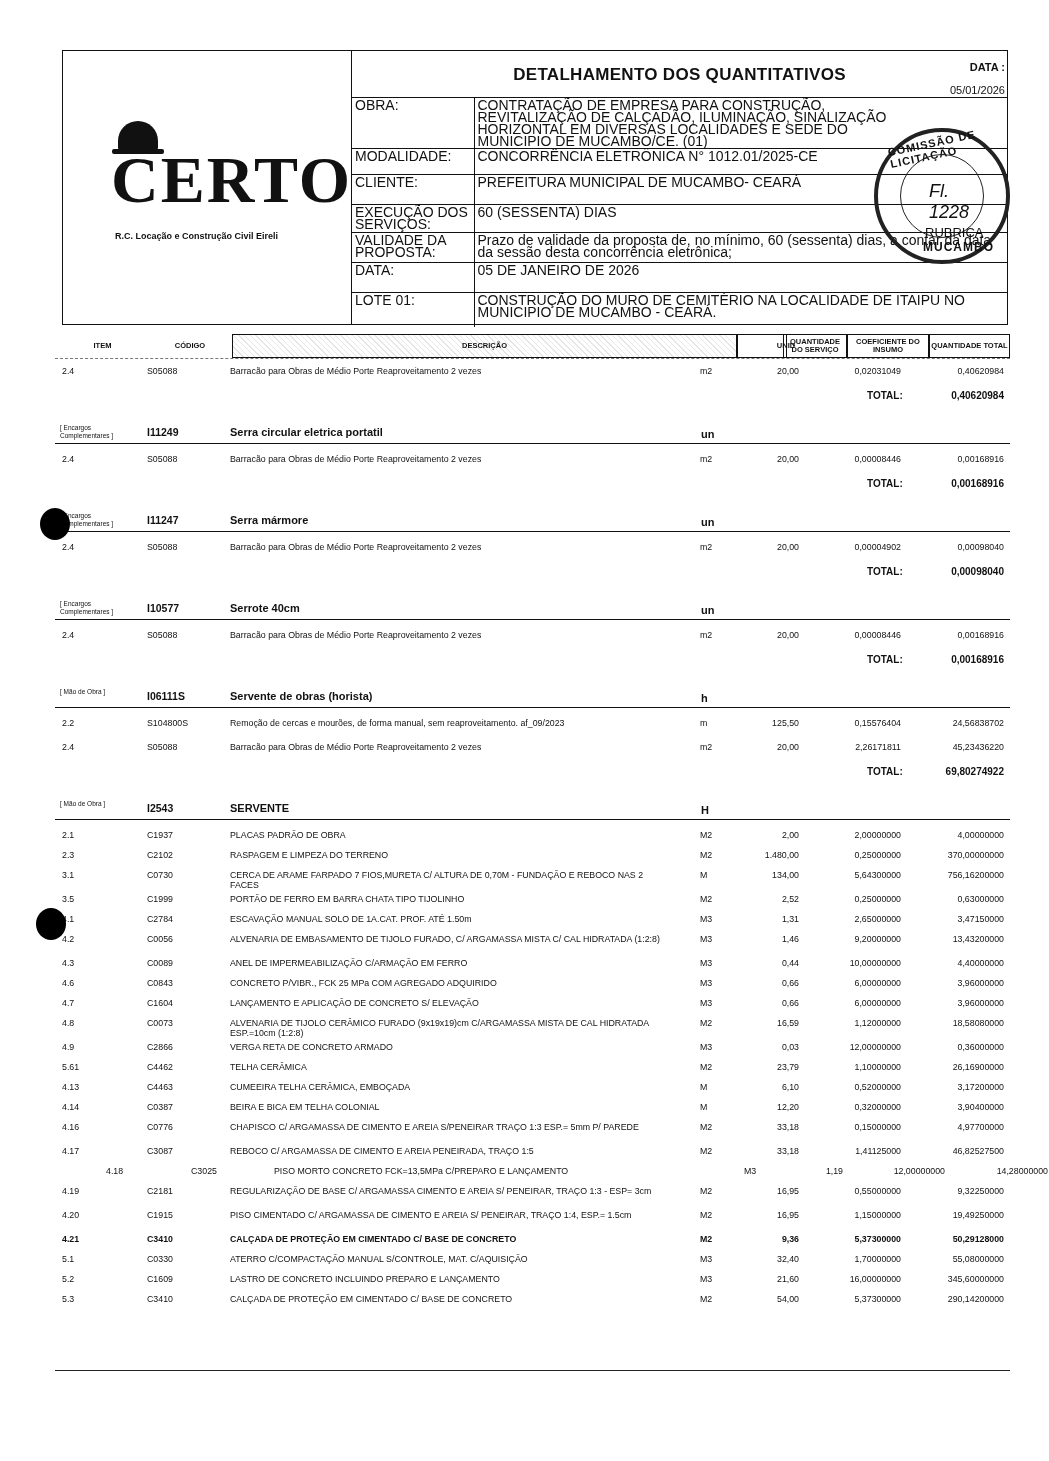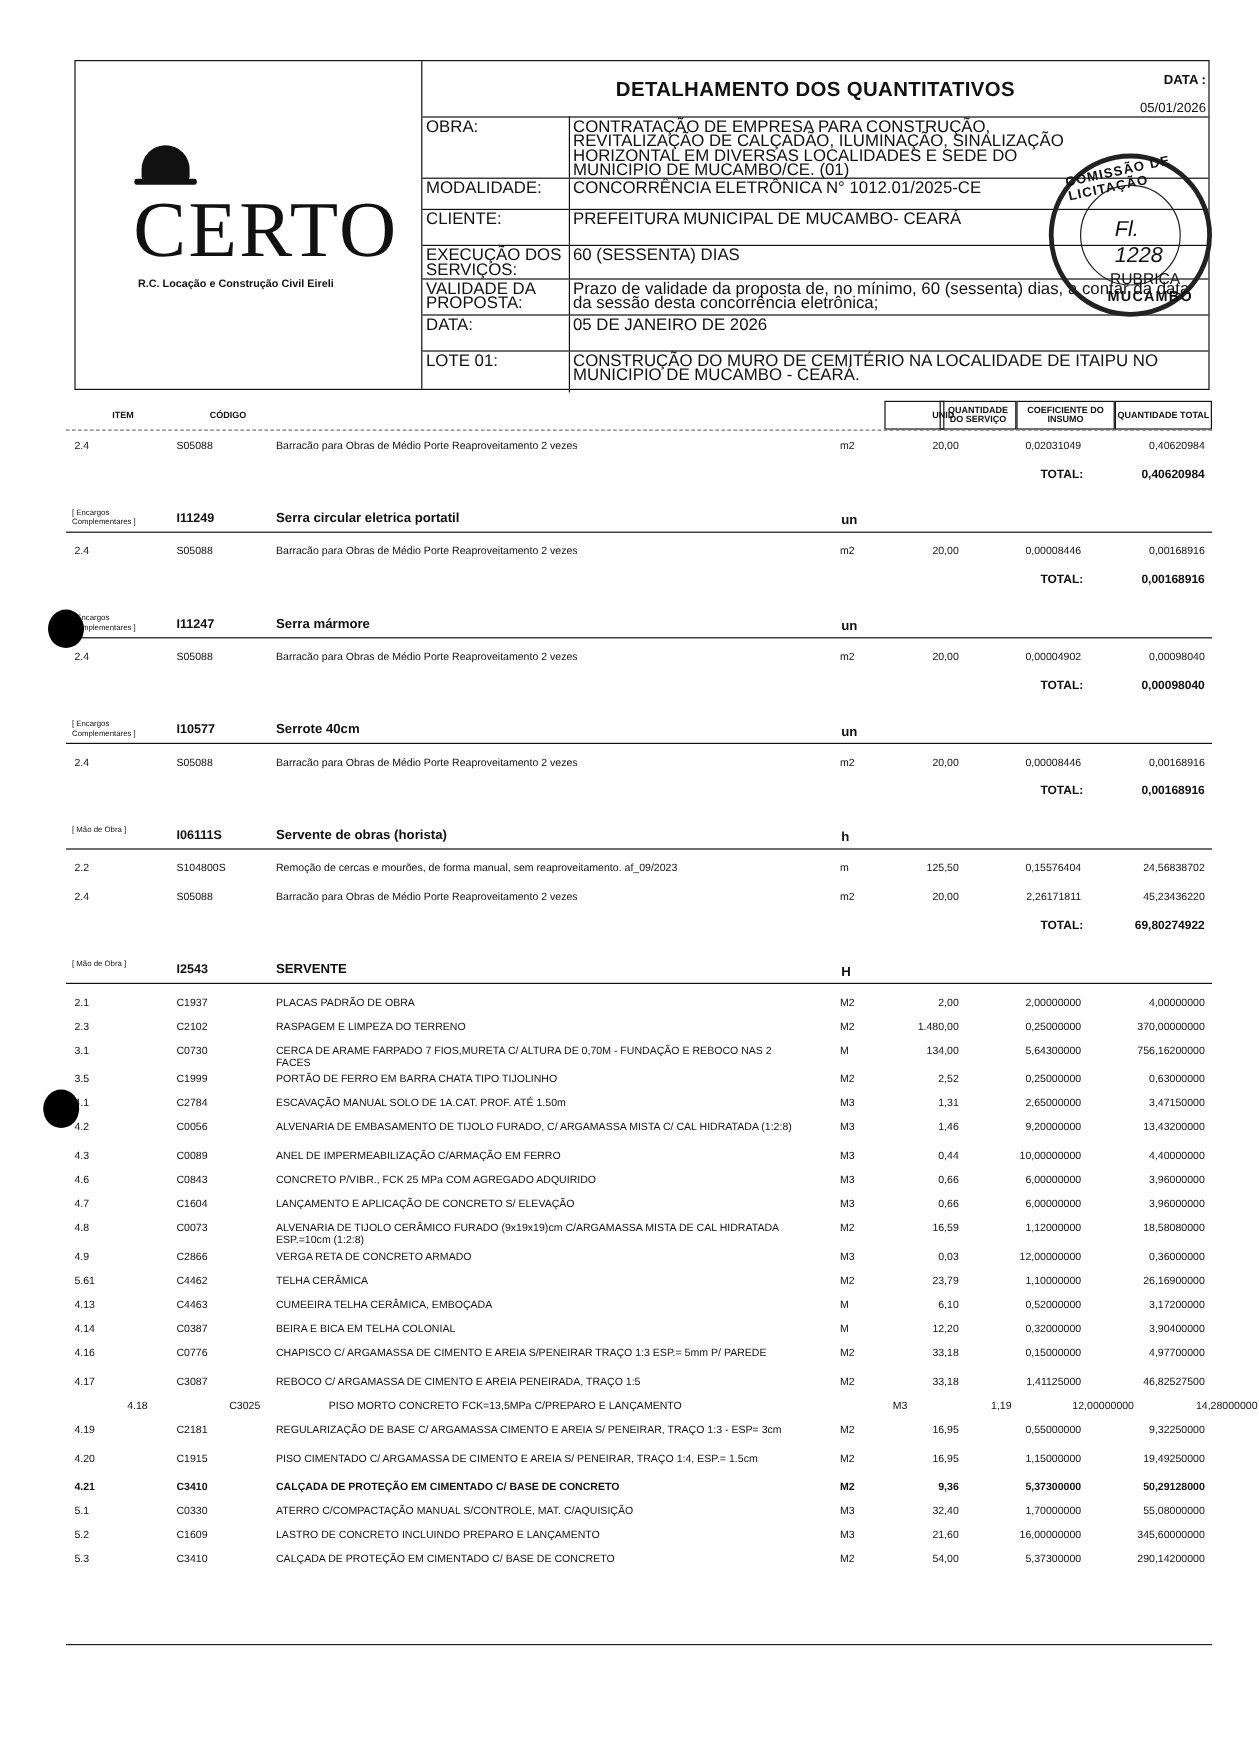--- a/index.html
+++ b/index.html
@@ -17,22 +17,22 @@
     border-right: 1.5px solid #111;
   }
   .logo-helmet {
     position: absolute; left: 55px; top: 70px; width: 40px; height: 30px;
     background: #111; border-radius: 22px 22px 4px 4px;
   }
   .logo-helmet::after {
     content: ""; position: absolute; left: -6px; bottom: -3px; width: 52px; height: 5px; background: #111; border-radius: 2px;
   }
   .logo-word {
-    position: absolute; left: 48px; top: 108px; font-family: "Liberation Serif", serif;
-    font-size: 66px; letter-spacing: 2px; color: #111; line-height: 1;
+    position: absolute; left: 48px; top: 96px; font-family: "Liberation Serif", serif;
+    font-size: 66px; letter-spacing: 2px; color: #111; line-height: 1; font-weight: bold;
   }
   .logo-sub {
     position: absolute; left: 52px; top: 180px; font-size: 9px; font-weight: bold; color: #111;
   }
   .info-cell { position: absolute; left: 289px; top: 0; right: 0; height: 100%; }
   .doc-title {
     position: absolute; left: 0; right: 0; top: 14px; text-align: center;
     font-size: 17px; font-weight: bold; letter-spacing: 0.3px;
   }
   .date-label { position: absolute; right: 2px; top: 10px; font-size: 11px; font-weight: bold; }
@@ -147,20 +147,21 @@
   <div class="stamp-inner">
     <div class="stamp-number">Fl. 1228</div>
     <div class="stamp-rubrica">RUBRICA</div>
   </div>
   <div class="stamp-bottom">MUCAMBO</div>
 </div>
 
 <div class="col-header">
   <div class="ch-item">ITEM</div>
   <div class="ch-code">CÓDIGO</div>
+  <div class="ch-desc">DESCRIÇÃO</div>
   <div class="ch-unid">UNID</div>
   <div class="ch-qserv">QUANTIDADE DO SERVIÇO</div>
   <div class="ch-coef">COEFICIENTE DO INSUMO</div>
   <div class="ch-qtot">QUANTIDADE TOTAL</div>
 </div>
 <div class="head-rule"></div>
 
 <div class="body-area" id="body-area">
     <div class="row" style="height: 20px; margin-top: 6px;">
       <span class="c-item">2.4</span>

